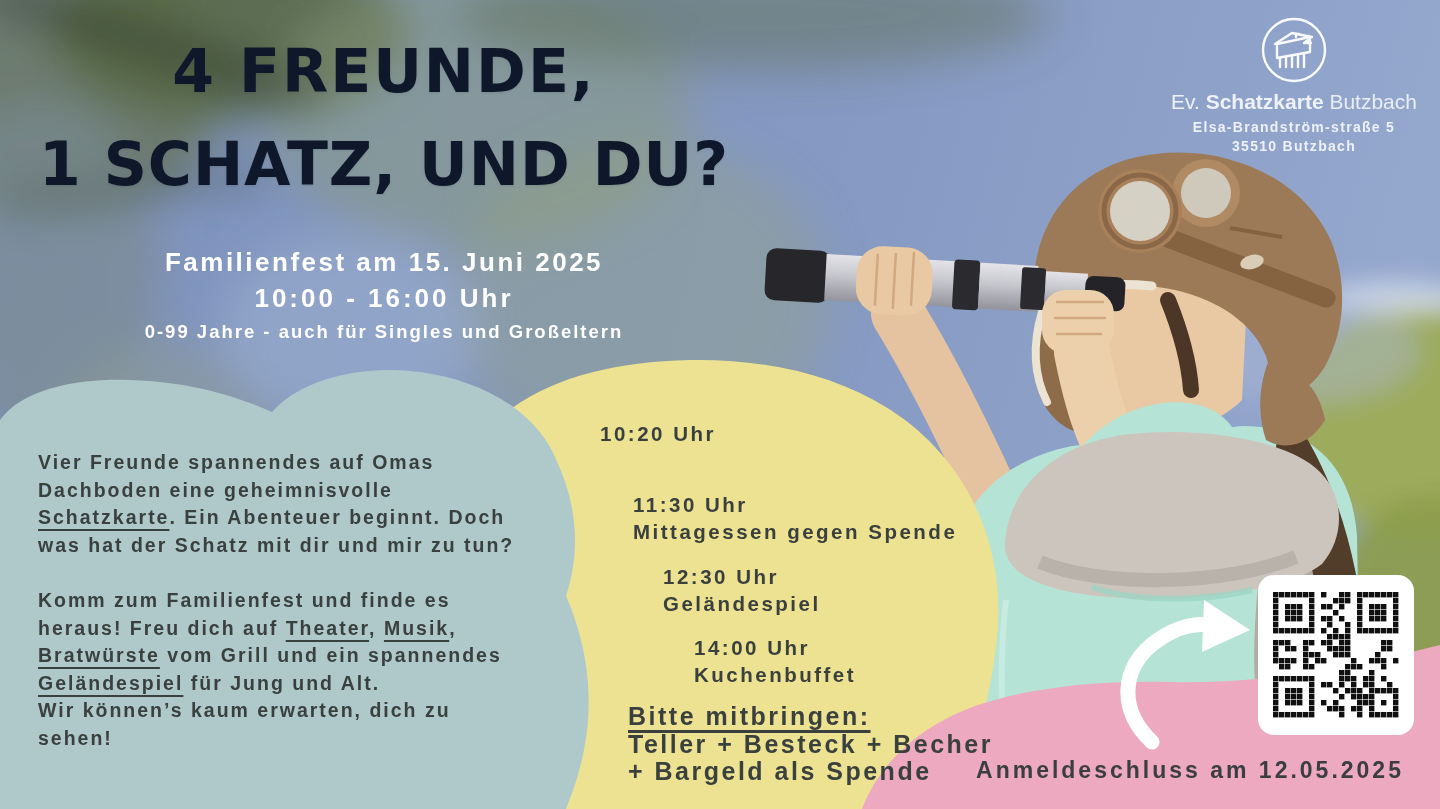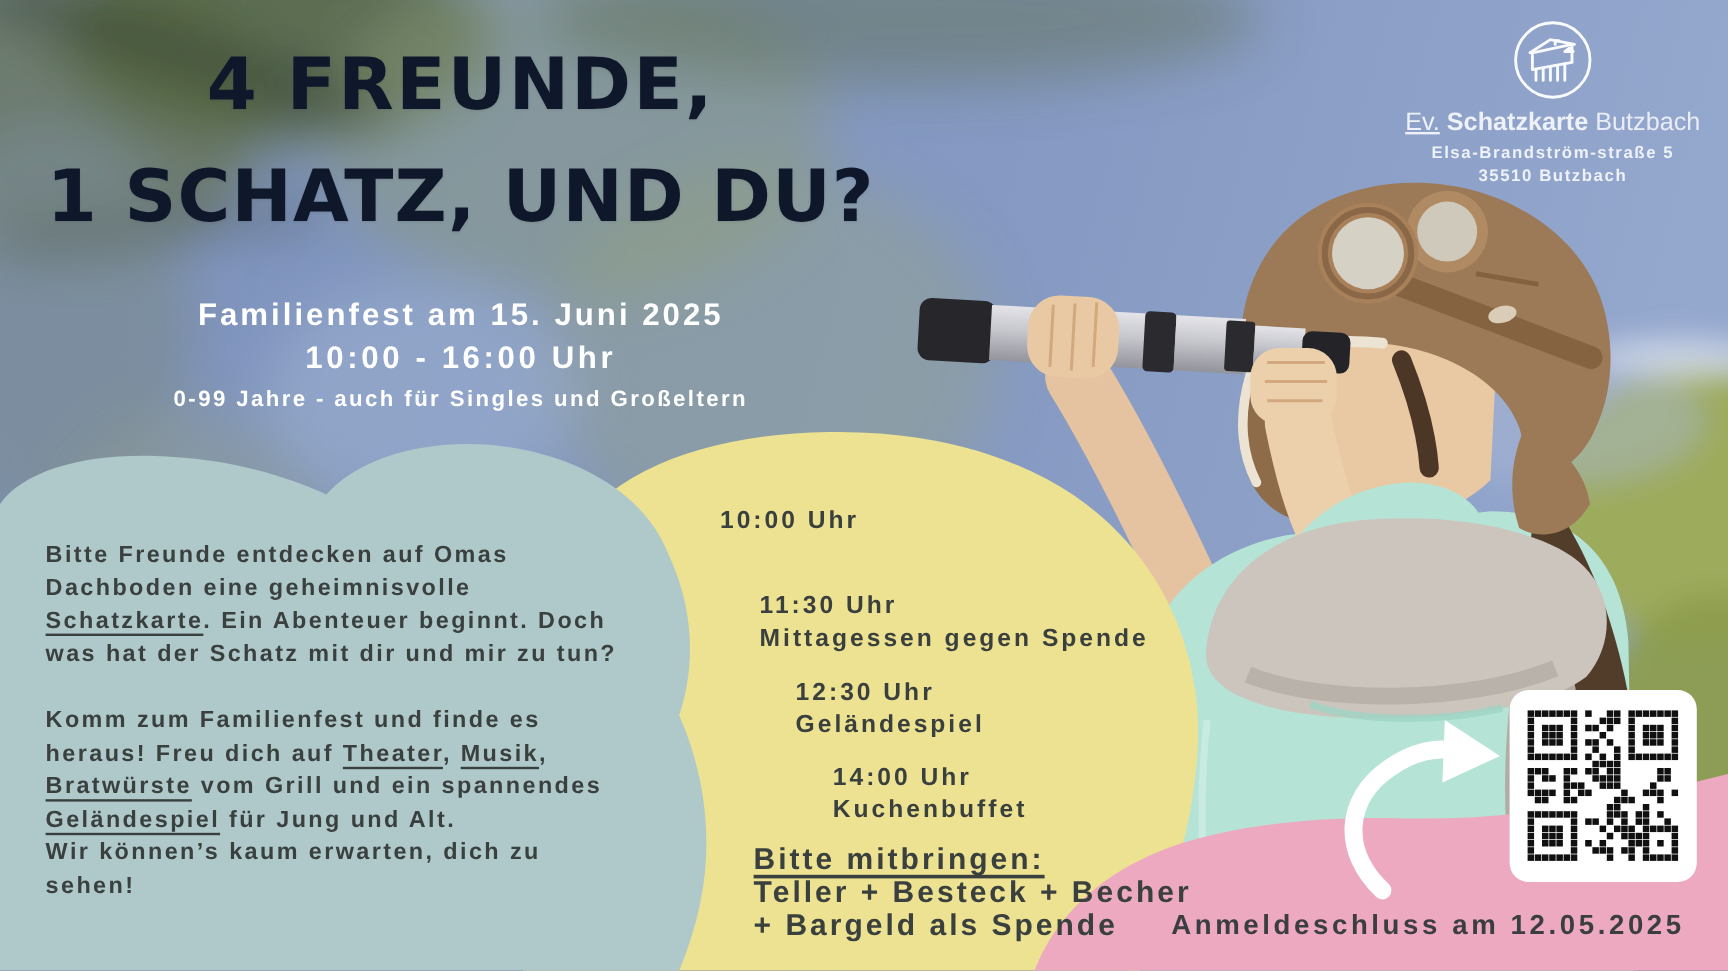--- a/index.html
+++ b/index.html
@@ -28,21 +28,21 @@
   .subtitle-line1{font-size:26px;letter-spacing:2.5px;}
   .subtitle-line2{font-size:26px;letter-spacing:3px;margin-top:5px;}
   .subtitle-line3{font-size:18.5px;letter-spacing:2px;margin-top:7px;}
 
   .org-block{
     position:absolute;left:1158px;top:12px;width:272px;text-align:center;
     color:#eef1f8;
   }
   .org-logo{margin:0 auto;width:76px;height:76px;}
   .org-name{font-size:21px;margin-top:2px;white-space:nowrap;}
-  .org-name .pre{font-weight:400;text-decoration:underline;}
+  .org-name .pre{font-weight:400;}
   .org-name .emph{font-weight:700;}
   .org-name .rest{font-weight:400;opacity:.95;}
   .org-addr{font-size:14px;font-weight:700;letter-spacing:1.3px;margin-top:5px;}
   .org-addr2{margin-top:3px;}
 
   .intro-p{
     position:absolute;left:38px;width:530px;color:#3a403e;
     font-size:19.5px;line-height:27.6px;letter-spacing:2px;font-weight:700;
   }
   .intro-p1{top:449px;}
@@ -218,25 +218,25 @@
     </div>
     <div class="org-name">
       <span class="pre">Ev.</span>
       <span class="emph">Schatzkarte</span>
       <span class="rest">Butzbach</span>
     </div>
     <div class="org-addr">Elsa-Brandström-straße 5</div>
     <div class="org-addr org-addr2">35510 Butzbach</div>
   </div>
 
-  <div class="intro-p intro-p1"><span>Bitte Freunde entdecken auf Omas</span><br><span>Dachboden eine geheimnisvolle</span><br><span class="u">Schatzkarte</span><span>. Ein Abenteuer beginnt. Doch</span><br><span>was hat der Schatz mit dir und mir zu tun?</span></div>
+  <div class="intro-p intro-p1"><span>Vier Freunde spannendes auf Omas</span><br><span>Dachboden eine geheimnisvolle</span><br><span class="u">Schatzkarte</span><span>. Ein Abenteuer beginnt. Doch</span><br><span>was hat der Schatz mit dir und mir zu tun?</span></div>
   <div class="intro-p intro-p2"><span>Komm zum Familienfest und finde es</span><br><span>heraus! Freu dich auf </span><span class="u">Theater</span><span>, </span><span class="u">Musik</span><span>,</span><br><span class="u">Bratwürste</span><span> vom Grill und ein spannendes</span><br><span class="u">Geländespiel</span><span> für Jung und Alt.</span><br><span>Wir können’s kaum erwarten, dich zu</span><br><span>sehen!</span></div>
 
   <div class="sched-item sched-1">
-    <div>10:00 Uhr</div>
+    <div>10:20 Uhr</div>
   </div>
   <div class="sched-item sched-2">
     <div>11:30 Uhr</div>
     <div>Mittagessen gegen Spende</div>
   </div>
   <div class="sched-item sched-3">
     <div>12:30 Uhr</div>
     <div>Geländespiel</div>
   </div>
   <div class="sched-item sched-4">

